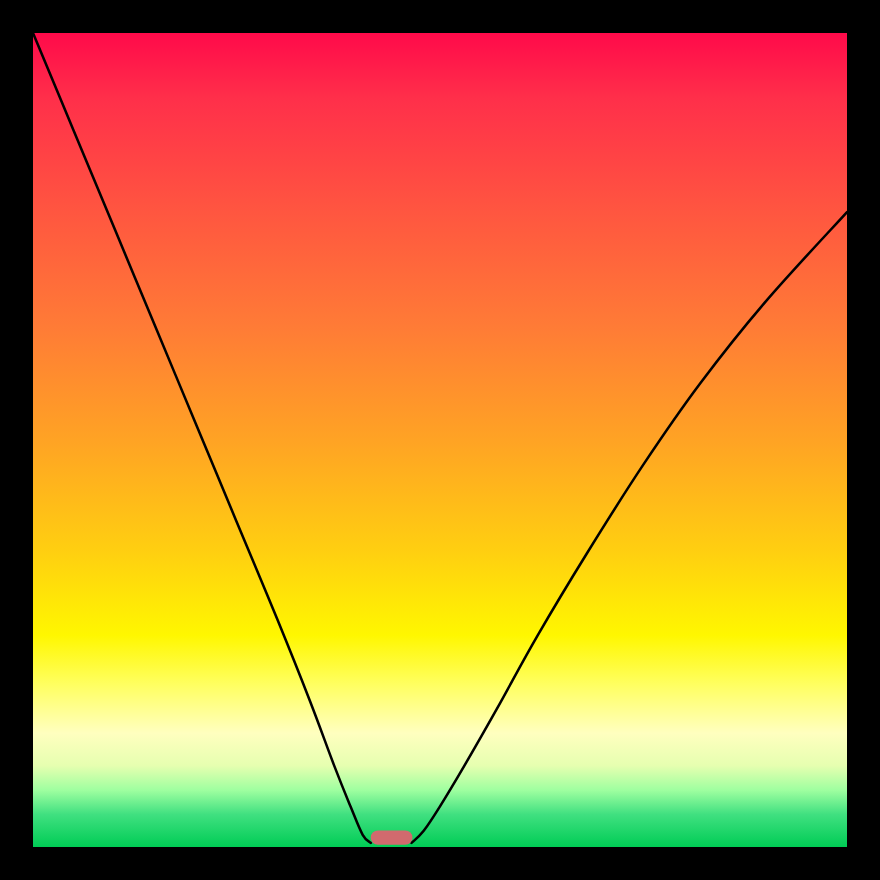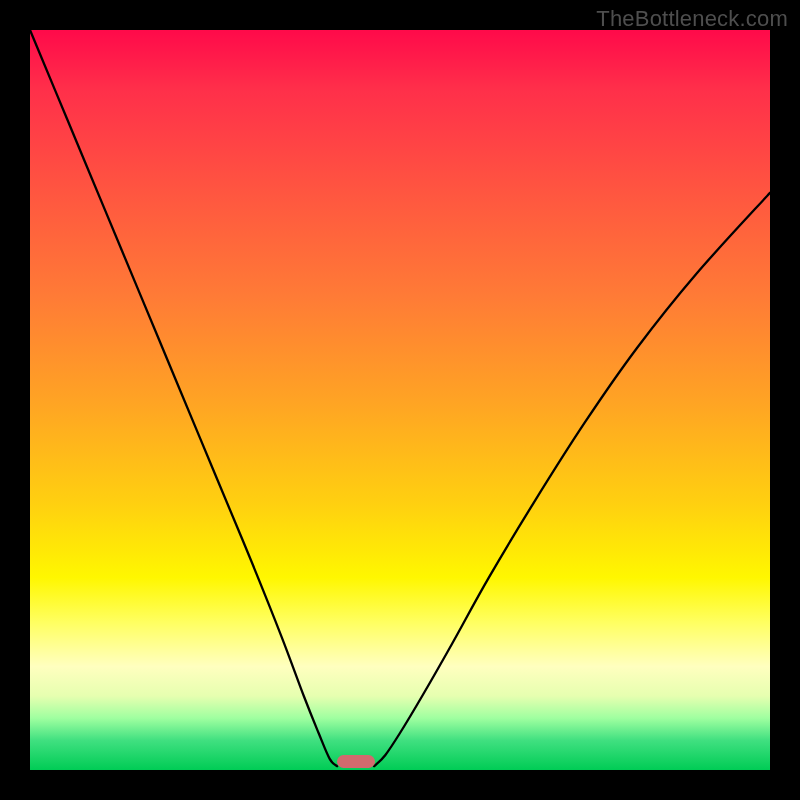--- a/index.html
+++ b/index.html
@@ -83,14 +83,13 @@
   <div class="plot">
 
     <svg class="curve" viewBox="0 0 740 740" preserveAspectRatio="none">
       <path d="M 0 0 C 6.66 15.983999999999991 23.68 56.83199999999995 37 88.79999999999995 C 50.32 120.76799999999996 60.68 145.632 74 177.60000000000002 C 87.32 209.56800000000004 97.68 234.432 111 266.4 C 124.32 298.368 134.68 323.23199999999997 148 355.2 C 161.32 387.168 171.68 412.032 185 444 C 198.32 475.968 210.012 503.496 222 532.8 C 233.988 562.1039999999999 242.276 582.824 251.60000000000002 606.8 C 260.92400000000004 630.776 267.14 648.684 273.8 666 C 280.46000000000004 683.316 283.938 691.678 288.6 703 C 293.26200000000006 714.322 296.37000000000006 722.906 299.70000000000005 728.9 C 303.03000000000003 734.894 305.768 734.968 307.09999999999997 736.3"></path>
       <path d="M 344.1 736.3 C 346.098 734.302 350.538 731.1940000000001 355.2 725.2 C 359.86199999999997 719.206 363.34 713.6560000000001 370 703 C 376.66 692.3439999999999 382.87600000000003 681.984 392.20000000000005 666 C 401.52400000000006 650.016 409.81199999999995 635.5120000000001 421.79999999999995 614.2 C 433.78799999999995 592.888 444.148 572.908 458.8 547.6 C 473.452 522.292 485.88400000000007 501.572 503.20000000000005 473.6 C 520.5160000000001 445.62800000000004 536.352 420.172 555 392.20000000000005 C 573.648 364.22800000000007 586.8199999999999 344.84000000000003 606.8 318.20000000000005 C 626.78 291.56000000000006 642.024 272.172 666 244.2 C 689.976 216.22799999999998 726.68 177.45199999999997 740 162.79999999999995"></path>
     </svg>
 
     <div class="pill" style="left: 306.6px;"></div>
   </div>
 
-  <div class="watermark">TheBottleneck.com</div>
 </div>
 
 </body></html>

